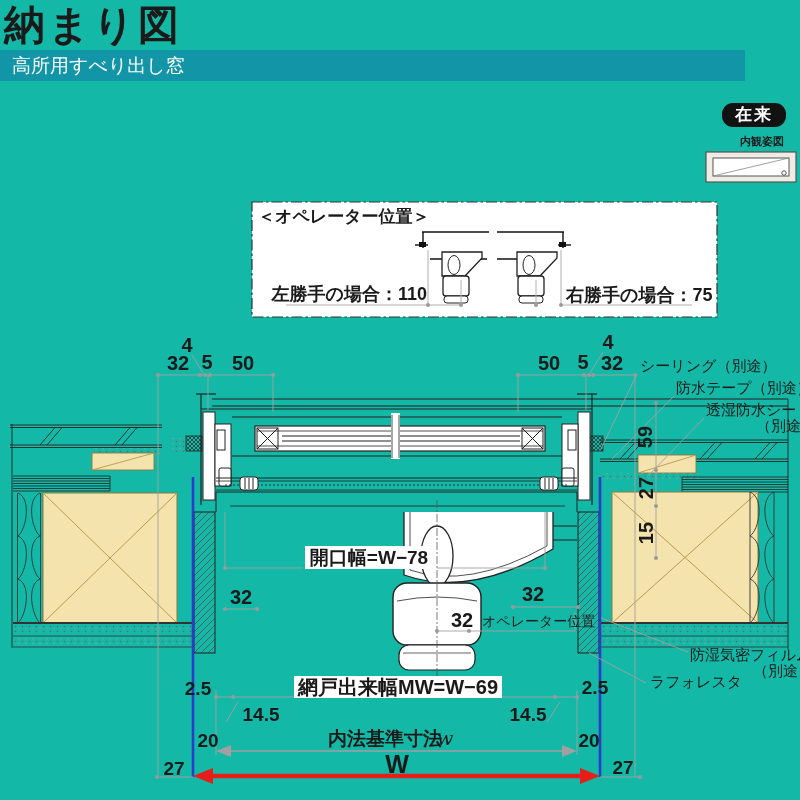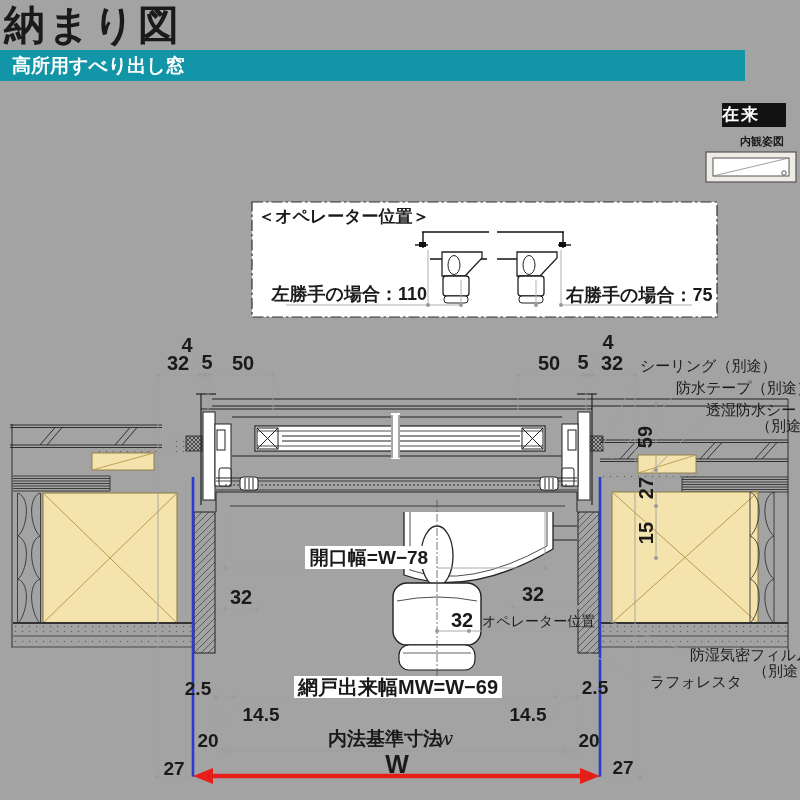--- a/index.html
+++ b/index.html
@@ -1,22 +1,22 @@
 <!DOCTYPE html>
 <html><head>
 <meta charset="utf-8">
 <style>
   html,body{margin:0;padding:0;background:#ffffff;}
-  .page{position:relative;width:800px;height:800px;background:#a3a3a3;overflow:hidden;
+  .page{position:relative;width:800px;height:800px;background:#14b8a6;overflow:hidden;
         font-family:"Liberation Sans",sans-serif;color:#1a1a1a;}
   .title{position:absolute;left:4px;top:-2px;font-size:41px;font-weight:bold;letter-spacing:3px;}
   .banner{position:absolute;left:0;top:50px;width:745px;height:31px;background:#1295a6;}
-  .banner span{display:block;padding-left:12px;line-height:31px;color:#fff;font-size:19px;font-weight:bold;}
+  .banner span{display:block;padding-left:12px;line-height:31px;color:#fff;font-size:19px;font-weight:normal;}
   .badge{position:absolute;left:722px;top:103px;width:64px;height:24px;background:#121212;color:#fff;
-         font-size:17px;font-weight:bold;line-height:24px;letter-spacing:2px;}
+         font-size:17px;font-weight:bold;text-align:center;line-height:24px;letter-spacing:2px;border-radius:11px;}
   .caption{position:absolute;left:740px;top:134px;font-size:11px;font-weight:bold;}
   .h1{position:absolute;left:30px;top:106px;font-size:16px;font-weight:bold;}
   .h2{position:absolute;left:46px;top:137px;font-size:14px;font-weight:bold;}
   svg{position:absolute;left:0;top:0;}
   svg text{font-family:"Liberation Sans",sans-serif;fill:#1a1a1a;}
   .dim{font-size:20px;font-weight:bold;}
   .dim-s{font-size:19px;font-weight:bold;}
   .dim-m{font-size:19px;font-weight:bold;}
   .big{font-size:25px;font-weight:bold;}
   .lbl{font-size:15px;}

